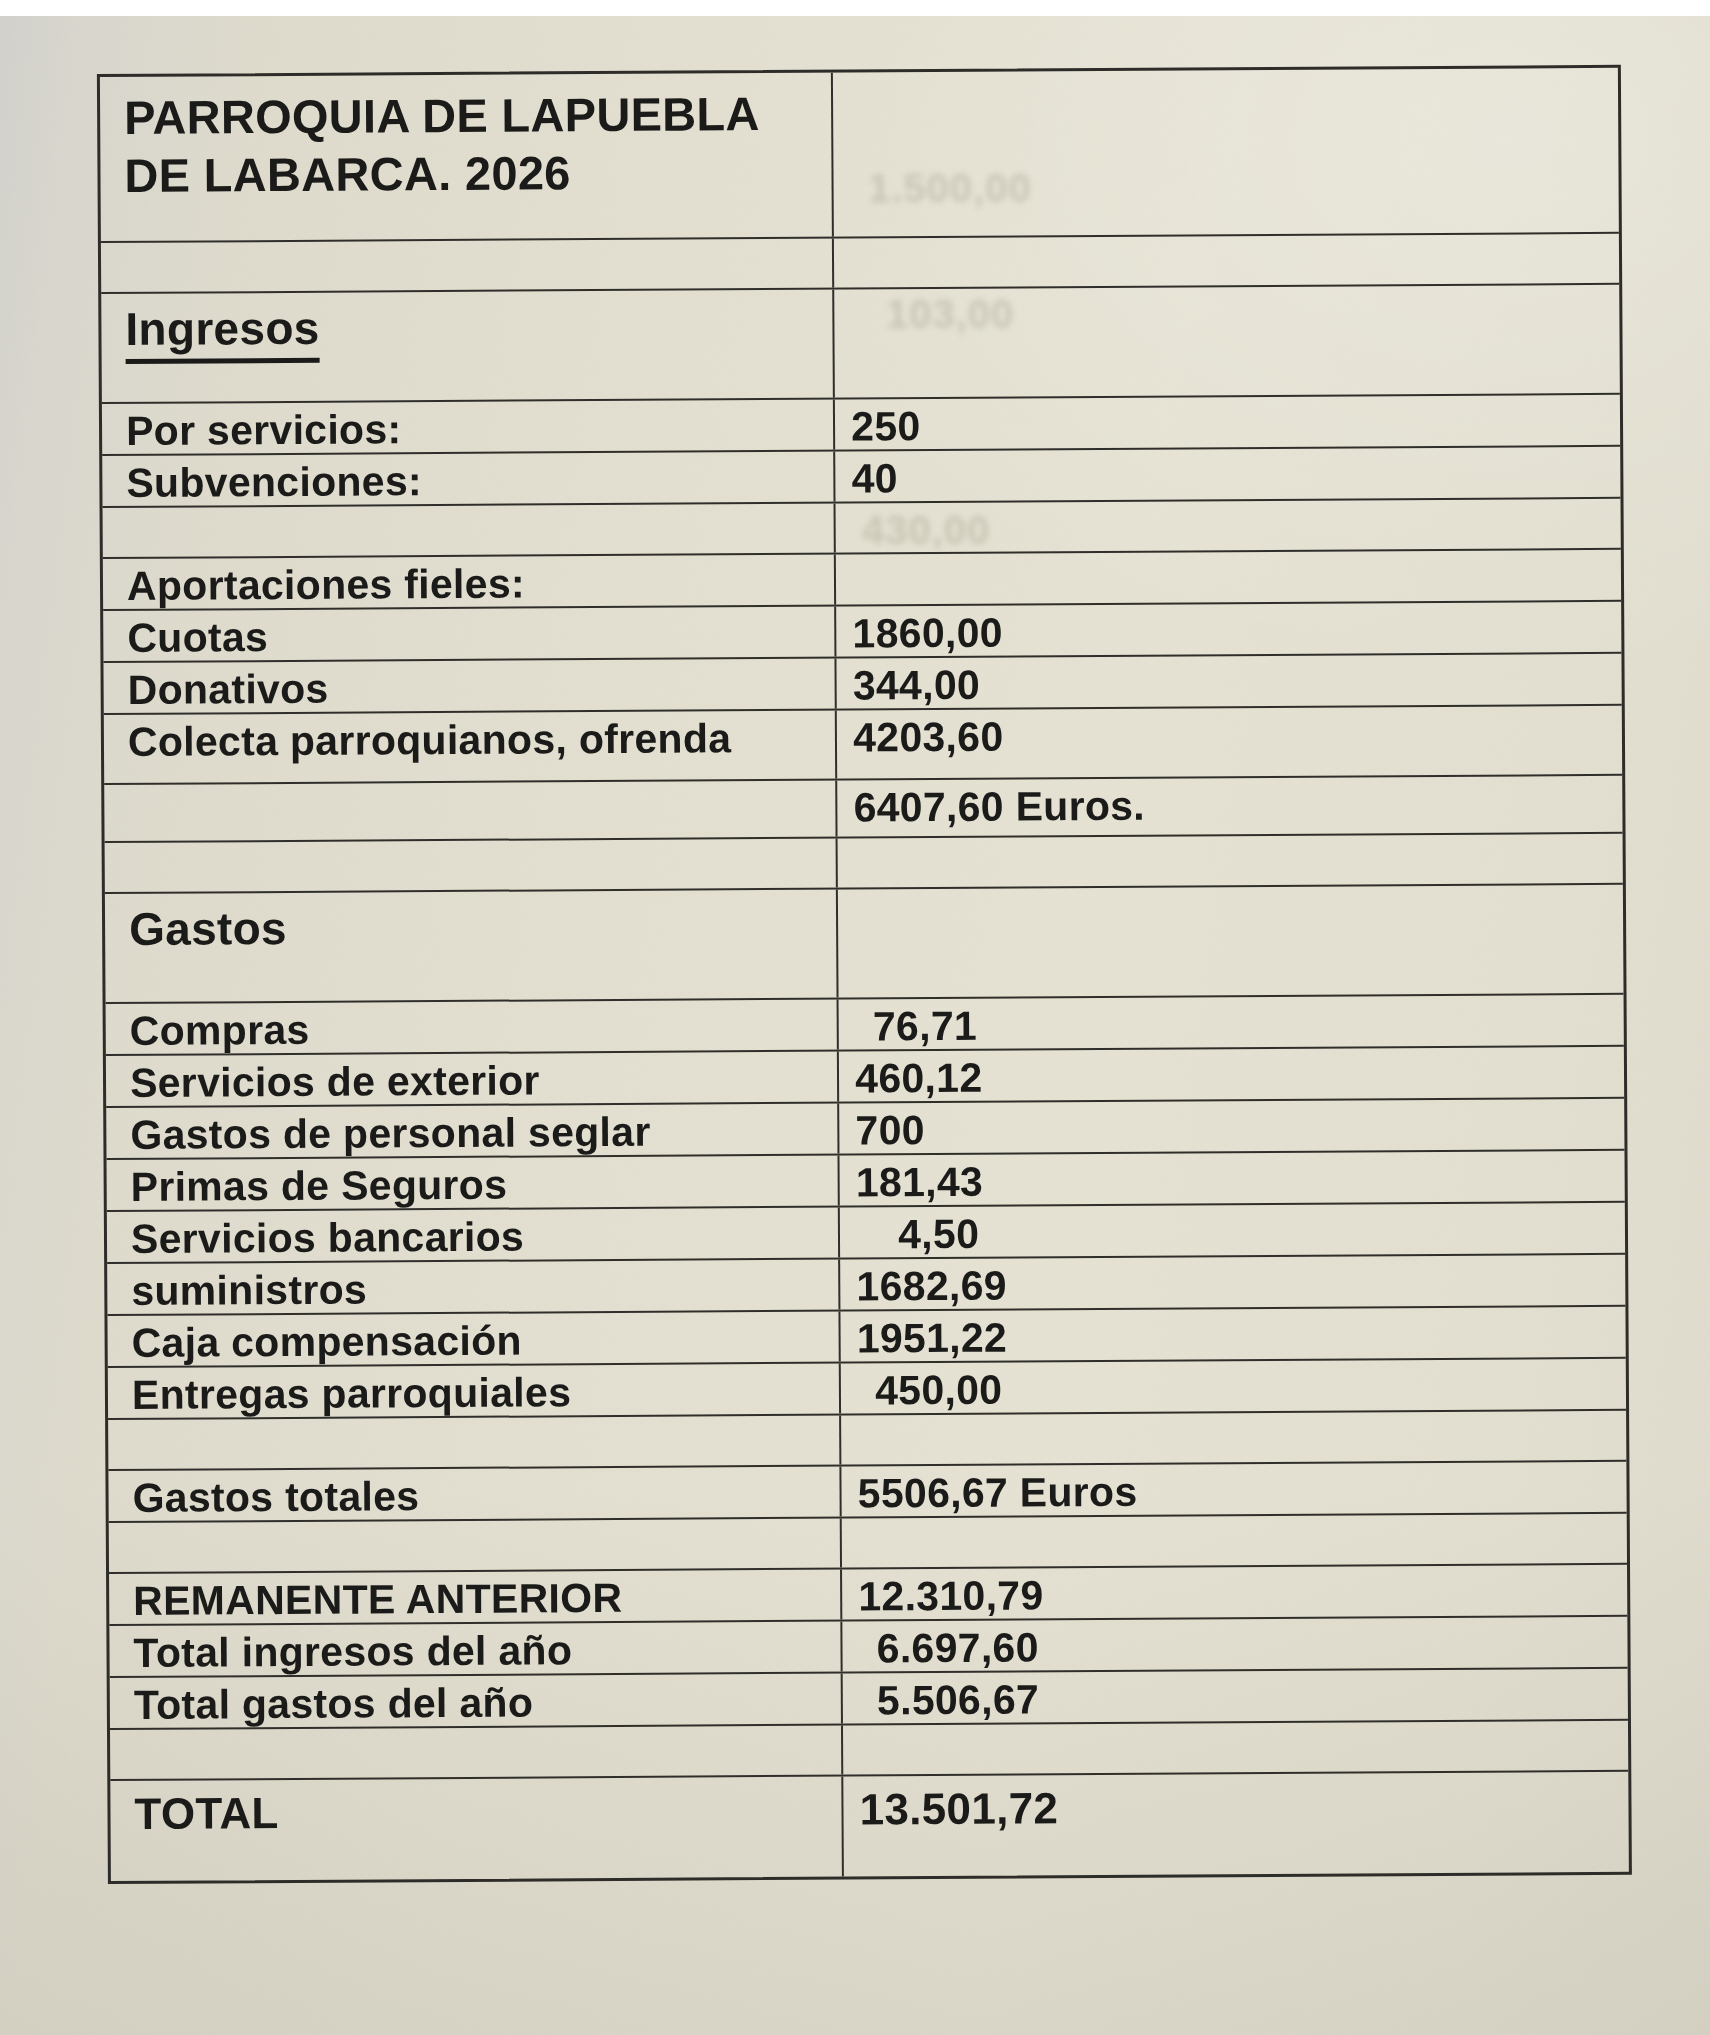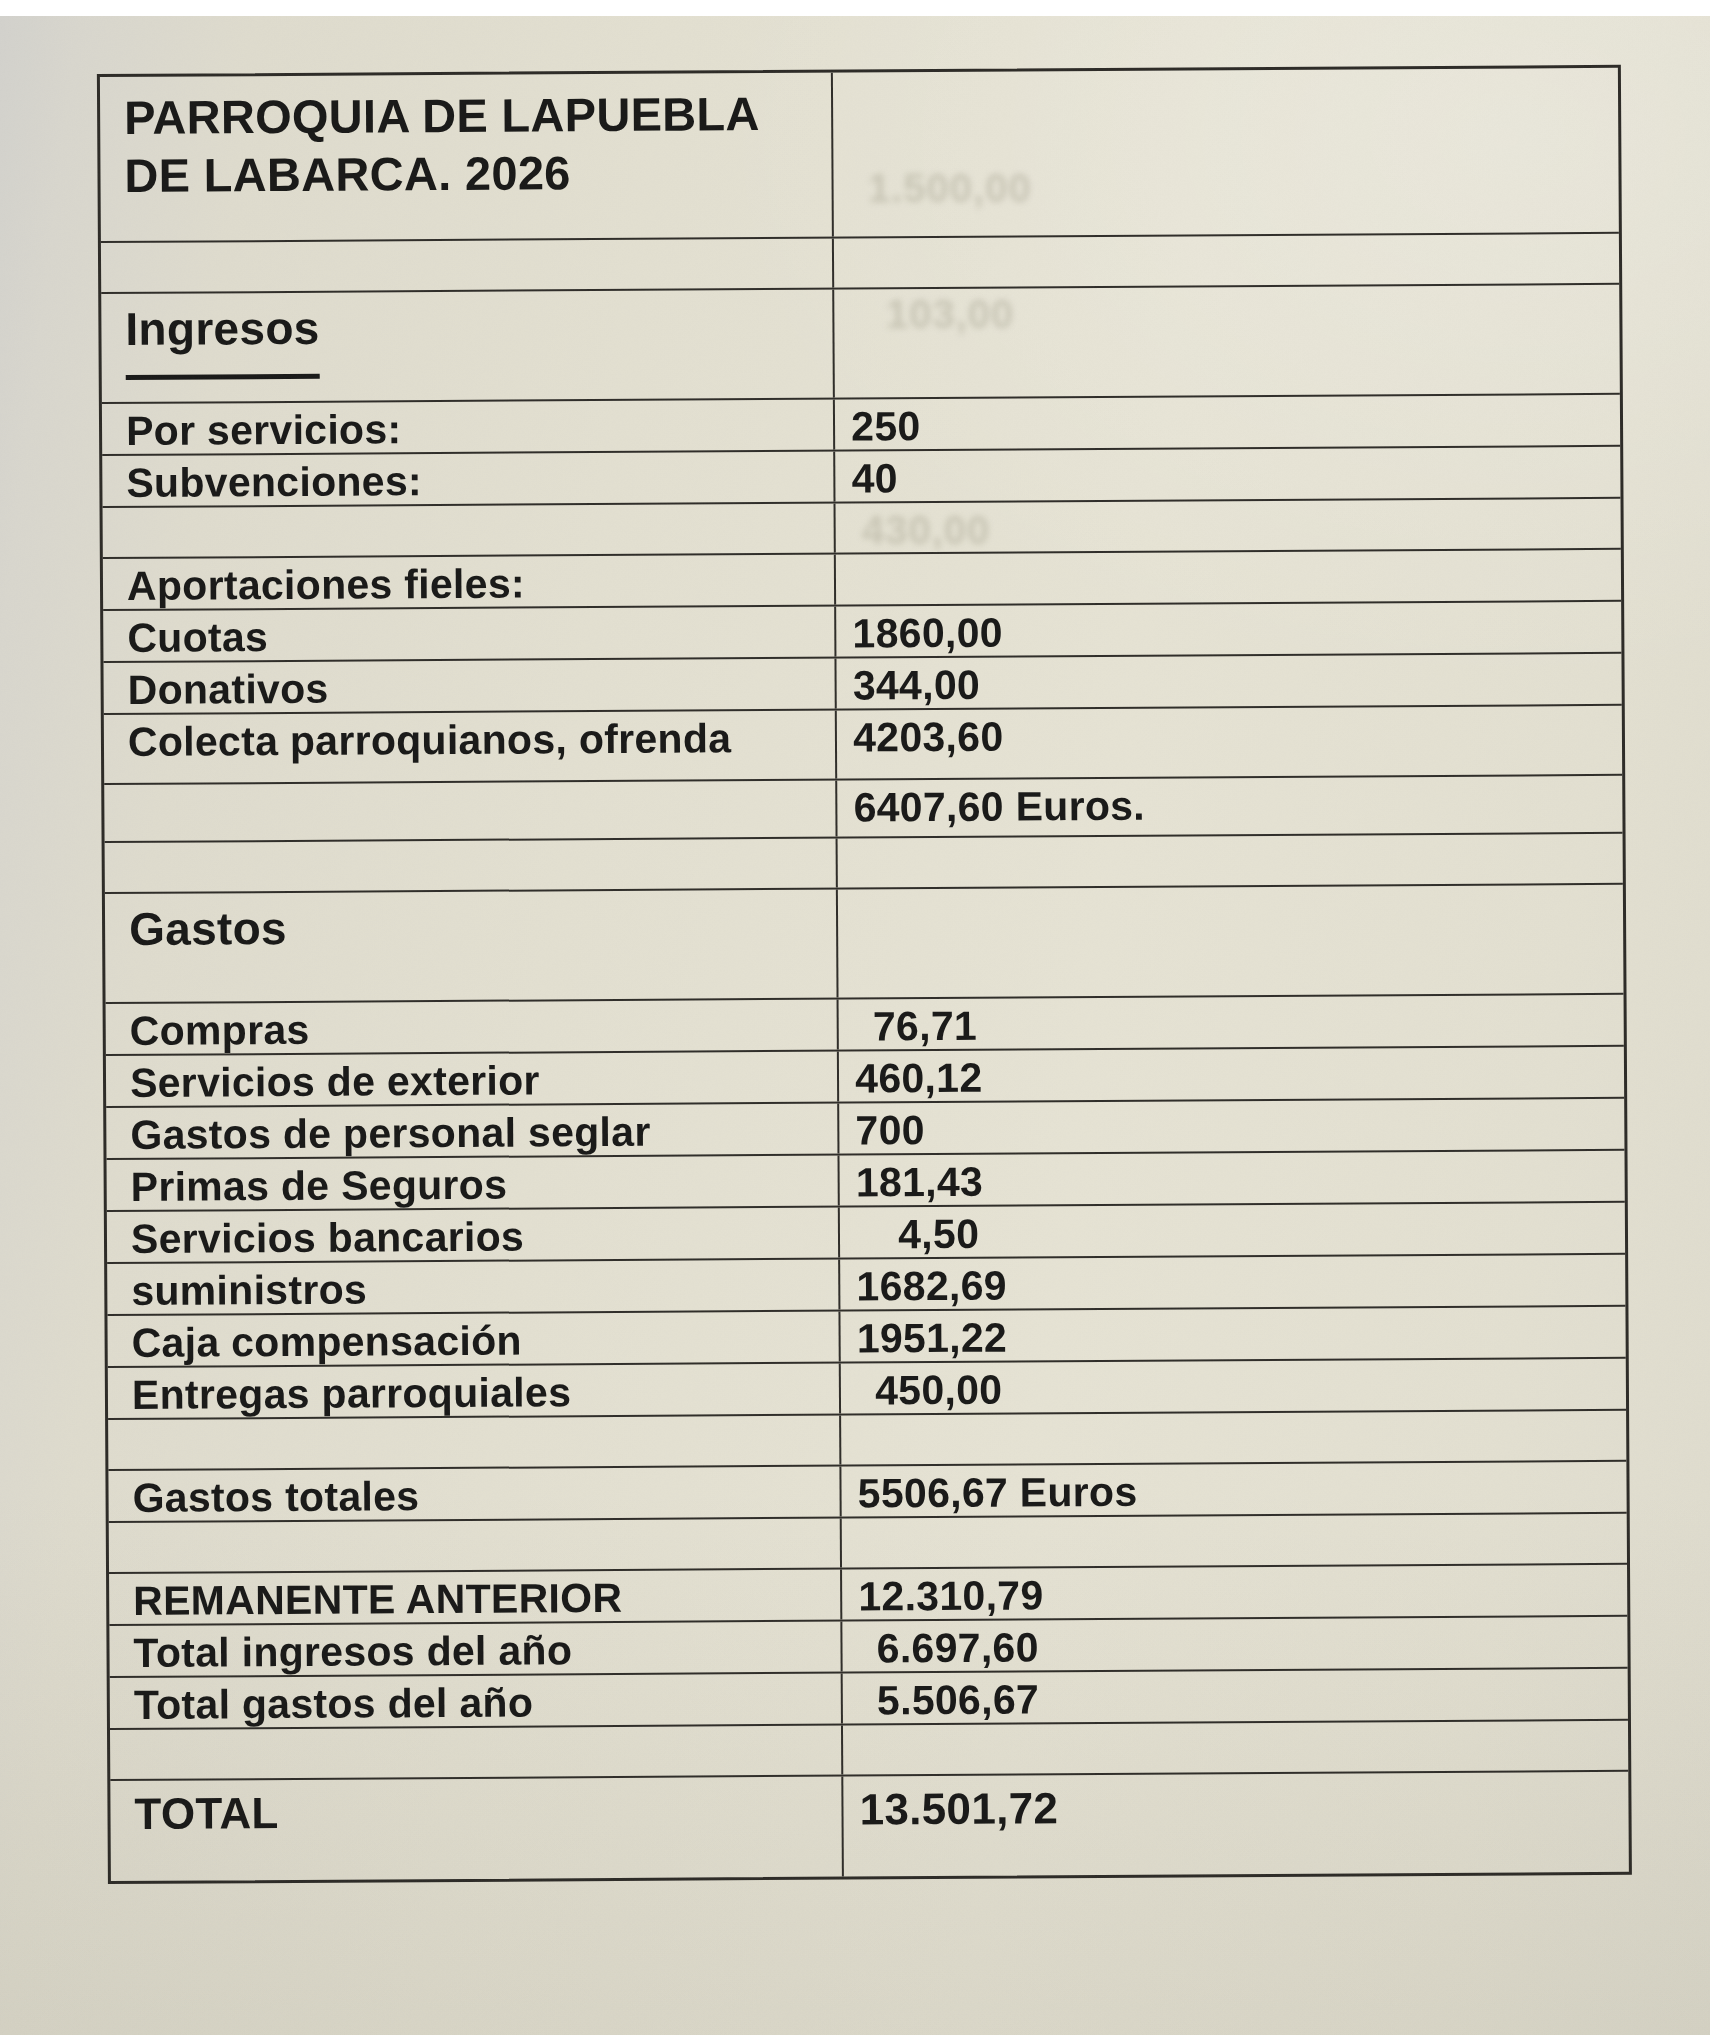--- a/index.html
+++ b/index.html
@@ -83,21 +83,21 @@
   .k-total .cell.value { font-size: 44px; padding-top: 9px; }
 
   
   .vi-1 .cell.value { padding-left: 34px; }
   .vi-2 .cell.value { padding-left: 58px; }
 
   
   .u {
     display: inline-block;
     border-bottom: 5px solid #191918;
-    padding-bottom: 20px;
+    padding-bottom: 4px;
   }
 
   
   .ghost {
     position: absolute;
     font-weight: bold;
     font-size: 40px;
     color: #a19e8b;
     opacity: 0.42;
     filter: blur(3px);

